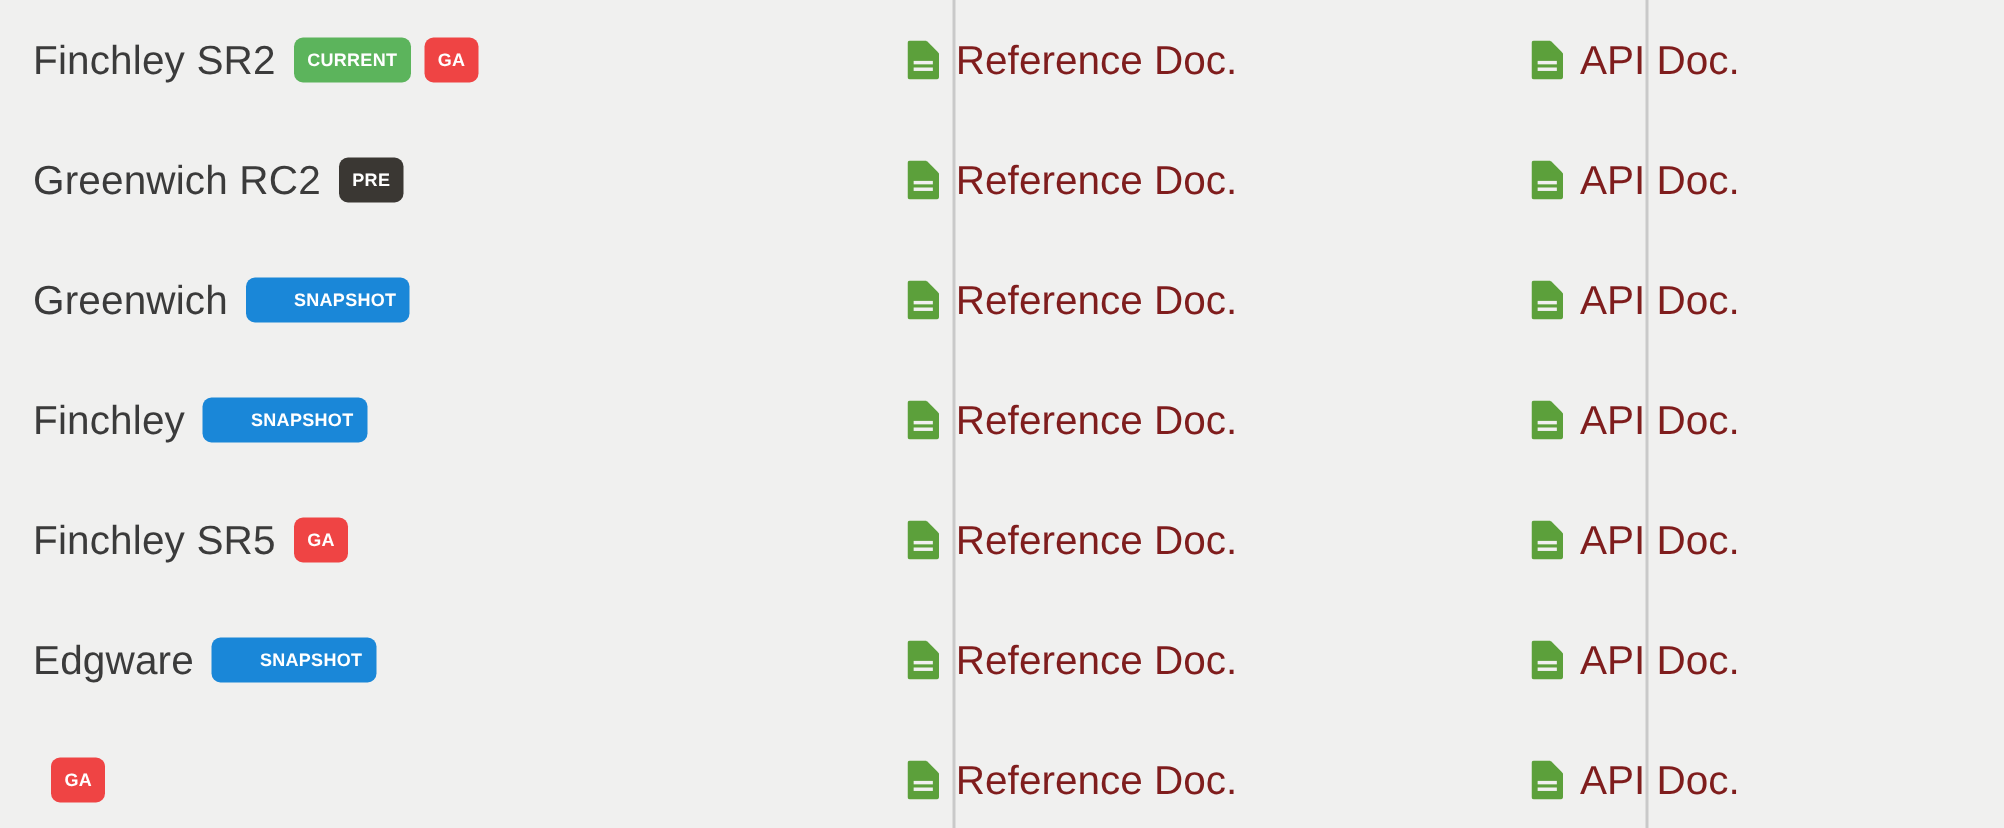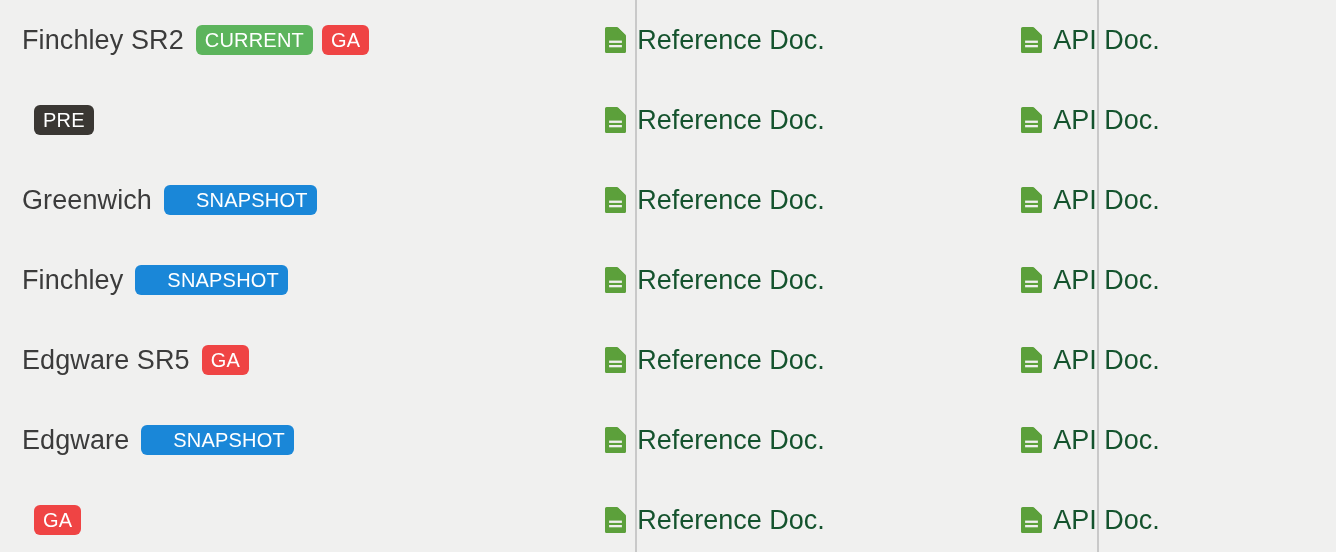--- a/index.html
+++ b/index.html
@@ -77,36 +77,36 @@
   }
 
   .badge {
     display: inline-flex;
     align-items: center;
     justify-content: center;
     height: 30px;
     padding: 0 9px;
     border-radius: 6px;
     color: #ffffff;
-    font-size: 20px;
-    font-weight: 400;
+    font-size: 12px;
+    font-weight: 700;
     letter-spacing: 0.2px;
     line-height: 1;
     white-space: nowrap;
   }
   .badge-current  { background: #5cb45c; }
   .badge-ga       { background: #ef4444; }
   .badge-pre      { background: #3a3733; }
   .badge-snapshot { background: #1a87d8; padding-left: 32px; }
 
   .doc-link {
     display: inline-flex;
     align-items: center;
     gap: 11px;
-    color: #14532d;
+    color: #7f1d1d;
     text-decoration: none;
     font-size: 27px;
     font-weight: 400;
     white-space: nowrap;
     cursor: pointer;
   }
   .doc-link .doc-label { line-height: 1; }
 
   .doc-icon {
     display: inline-block;
@@ -148,20 +148,21 @@
                 <path d="M12.9 0.4V8.1H20.6Z" fill="#5ca03b"></path>
                 <rect x="4.1" y="13.6" width="12.8" height="2.3" fill="#f0f0ef"></rect>
                 <rect x="4.1" y="18.0" width="12.8" height="2.3" fill="#f0f0ef"></rect>
               </svg></span>
             <span class="doc-label">API Doc.</span>
           </a>
         </div>
       </div>
       <div class="row">
         <div class="cell cell-name">
+          <span class="name-text">Greenwich RC2</span>
           <span class="badges">
             <span class="badge badge-pre">PRE</span>
           </span>
         </div>
         <div class="cell cell-ref">
           <a class="doc-link">
             <span class="doc-icon"><svg viewBox="0 0 21 26" width="21" height="26" aria-hidden="true">
                 <path d="M0 1.6C0 0.72 0.72 0 1.6 0H12.3L21 8.6V24.4C21 25.28 20.28 26 19.4 26H1.6C0.72 26 0 25.28 0 24.4Z" fill="#5ca03b"></path>
                 <path d="M12.9 0.4V8.1H20.6Z" fill="#5ca03b"></path>
                 <rect x="4.1" y="13.6" width="12.8" height="2.3" fill="#f0f0ef"></rect>
@@ -237,21 +238,21 @@
                 <path d="M12.9 0.4V8.1H20.6Z" fill="#5ca03b"></path>
                 <rect x="4.1" y="13.6" width="12.8" height="2.3" fill="#f0f0ef"></rect>
                 <rect x="4.1" y="18.0" width="12.8" height="2.3" fill="#f0f0ef"></rect>
               </svg></span>
             <span class="doc-label">API Doc.</span>
           </a>
         </div>
       </div>
       <div class="row">
         <div class="cell cell-name">
-          <span class="name-text">Edgware SR5</span>
+          <span class="name-text">Finchley SR5</span>
           <span class="badges">
             <span class="badge badge-ga">GA</span>
           </span>
         </div>
         <div class="cell cell-ref">
           <a class="doc-link">
             <span class="doc-icon"><svg viewBox="0 0 21 26" width="21" height="26" aria-hidden="true">
                 <path d="M0 1.6C0 0.72 0.72 0 1.6 0H12.3L21 8.6V24.4C21 25.28 20.28 26 19.4 26H1.6C0.72 26 0 25.28 0 24.4Z" fill="#5ca03b"></path>
                 <path d="M12.9 0.4V8.1H20.6Z" fill="#5ca03b"></path>
                 <rect x="4.1" y="13.6" width="12.8" height="2.3" fill="#f0f0ef"></rect>

